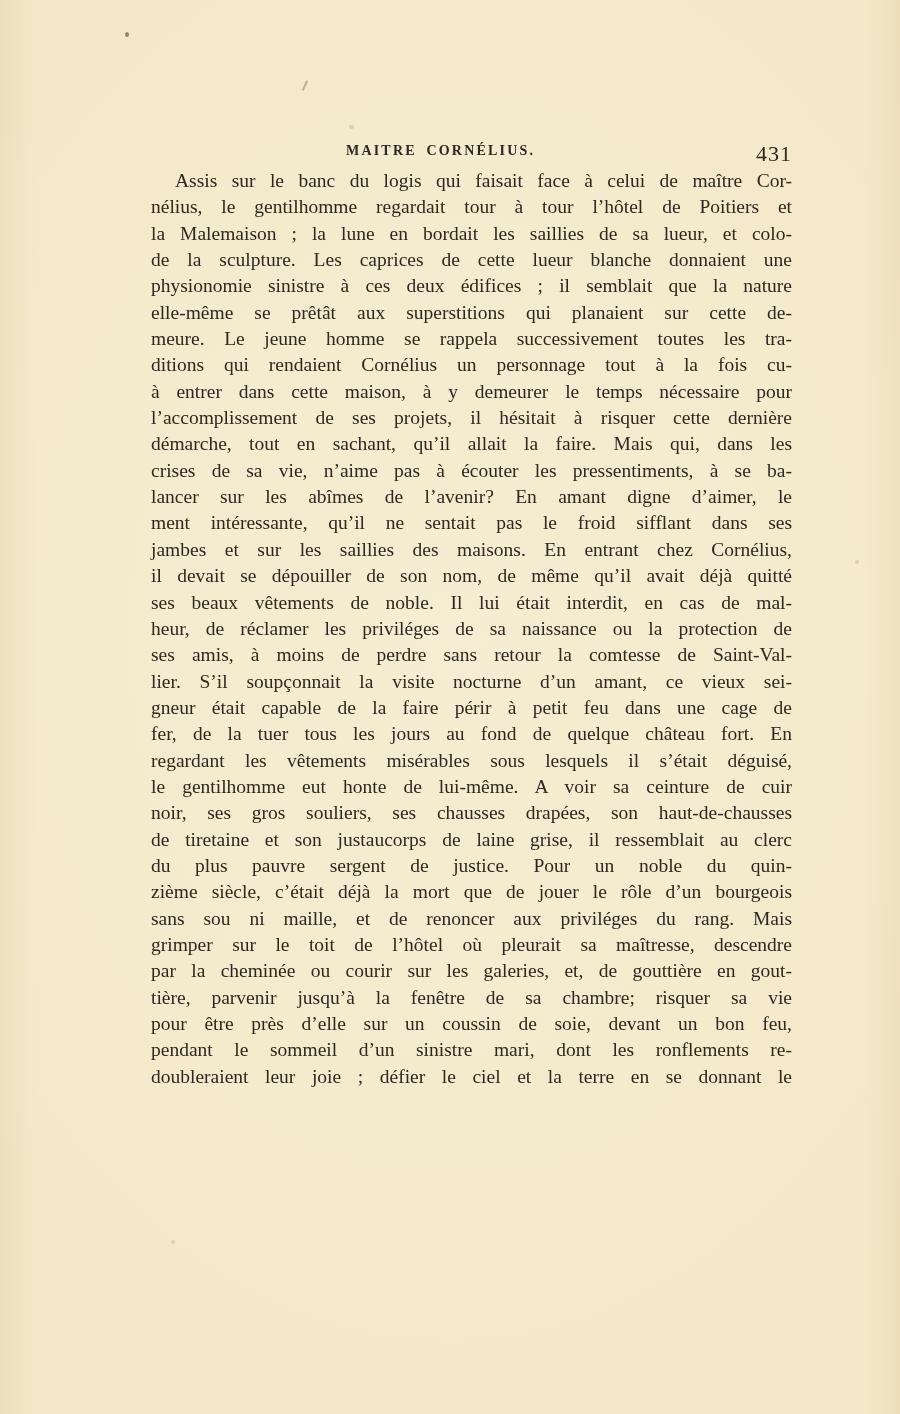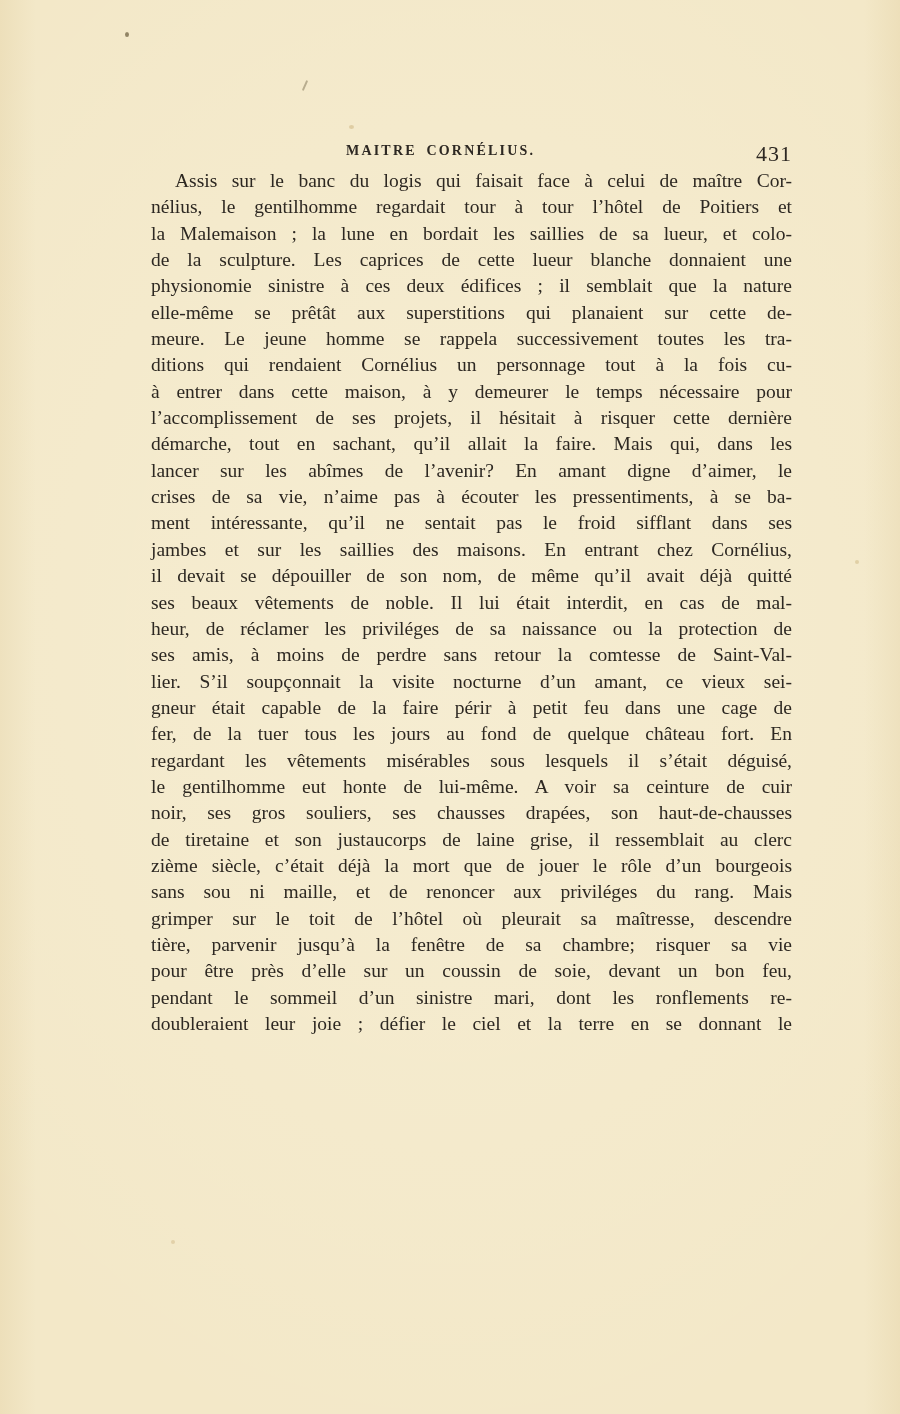--- a/index.html
+++ b/index.html
@@ -102,37 +102,39 @@
       <div class="line">nélius, le gentilhomme regardait tour à tour l’hôtel de Poitiers et</div>
       <div class="line">la Malemaison ; la lune en bordait les saillies de sa lueur, et colo-</div>
       <div class="line">de la sculpture. Les caprices de cette lueur blanche donnaient une</div>
       <div class="line">physionomie sinistre à ces deux édifices ; il semblait que la nature</div>
       <div class="line">elle-même se prêtât aux superstitions qui planaient sur cette de-</div>
       <div class="line">meure. Le jeune homme se rappela successivement toutes les tra-</div>
       <div class="line">ditions qui rendaient Cornélius un personnage tout à la fois cu-</div>
       <div class="line">à entrer dans cette maison, à y demeurer le temps nécessaire pour</div>
       <div class="line">l’accomplissement de ses projets, il hésitait à risquer cette dernière</div>
       <div class="line">démarche, tout en sachant, qu’il allait la faire. Mais qui, dans les</div>
+      <div class="line">crises de sa vie, n’aime pas à écouter les pressentiments, à se ba-</div>
       <div class="line">lancer sur les abîmes de l’avenir? En amant digne d’aimer, le</div>
-      <div class="line">crises de sa vie, n’aime pas à écouter les pressentiments, à se ba-</div>
       <div class="line">ment intéressante, qu’il ne sentait pas le froid sifflant dans ses</div>
       <div class="line">jambes et sur les saillies des maisons. En entrant chez Cornélius,</div>
       <div class="line">il devait se dépouiller de son nom, de même qu’il avait déjà quitté</div>
       <div class="line">ses beaux vêtements de noble. Il lui était interdit, en cas de mal-</div>
       <div class="line">heur, de réclamer les priviléges de sa naissance ou la protection de</div>
       <div class="line">ses amis, à moins de perdre sans retour la comtesse de Saint-Val-</div>
       <div class="line">lier. S’il soupçonnait la visite nocturne d’un amant, ce vieux sei-</div>
       <div class="line">gneur était capable de la faire périr à petit feu dans une cage de</div>
       <div class="line">fer, de la tuer tous les jours au fond de quelque château fort. En</div>
       <div class="line">regardant les vêtements misérables sous lesquels il s’était déguisé,</div>
       <div class="line">le gentilhomme eut honte de lui-même. A voir sa ceinture de cuir</div>
       <div class="line">noir, ses gros souliers, ses chausses drapées, son haut-de-chausses</div>
       <div class="line">de tiretaine et son justaucorps de laine grise, il ressemblait au clerc</div>
+      <div class="line">du plus pauvre sergent de justice. Pour un noble du quin-</div>
       <div class="line">zième siècle, c’était déjà la mort que de jouer le rôle d’un bourgeois</div>
       <div class="line">sans sou ni maille, et de renoncer aux priviléges du rang. Mais</div>
       <div class="line">grimper sur le toit de l’hôtel où pleurait sa maîtresse, descendre</div>
+      <div class="line">par la cheminée ou courir sur les galeries, et, de gouttière en gout-</div>
       <div class="line">tière, parvenir jusqu’à la fenêtre de sa chambre; risquer sa vie</div>
       <div class="line">pour être près d’elle sur un coussin de soie, devant un bon feu,</div>
       <div class="line">pendant le sommeil d’un sinistre mari, dont les ronflements re-</div>
       <div class="line">doubleraient leur joie ; défier le ciel et la terre en se donnant le</div>
     </div>
 
 </div>
 
 </body></html>

